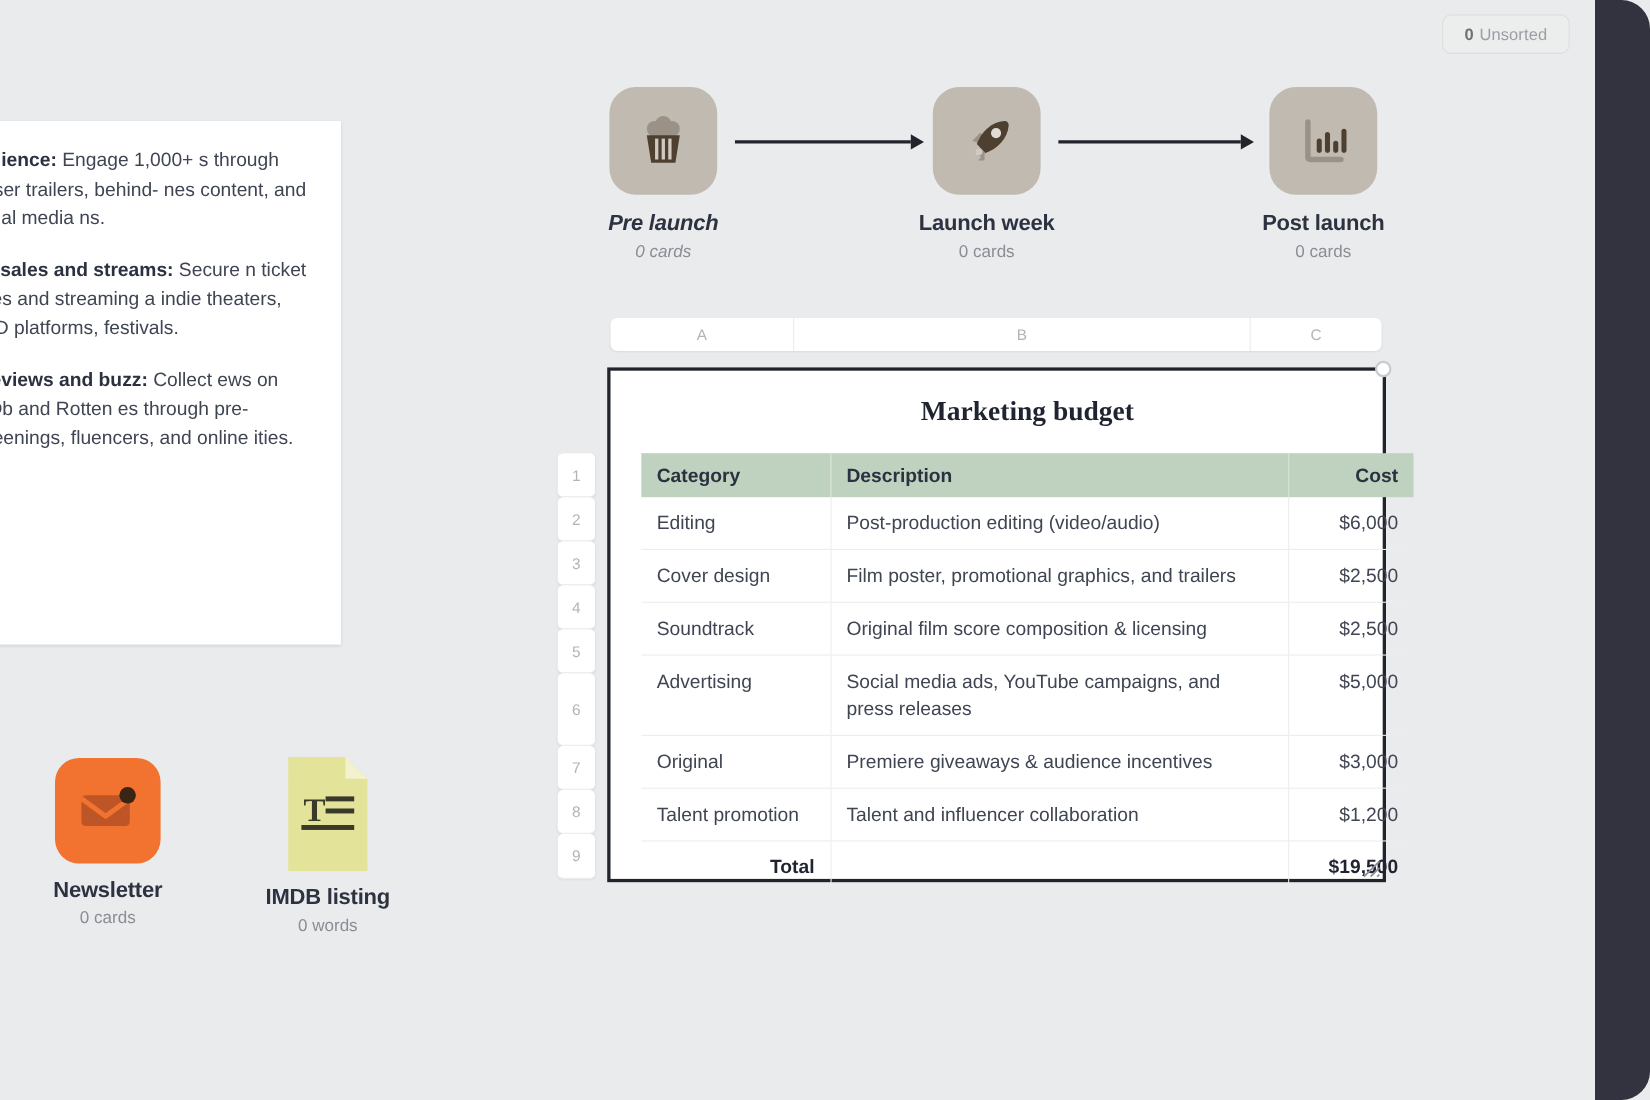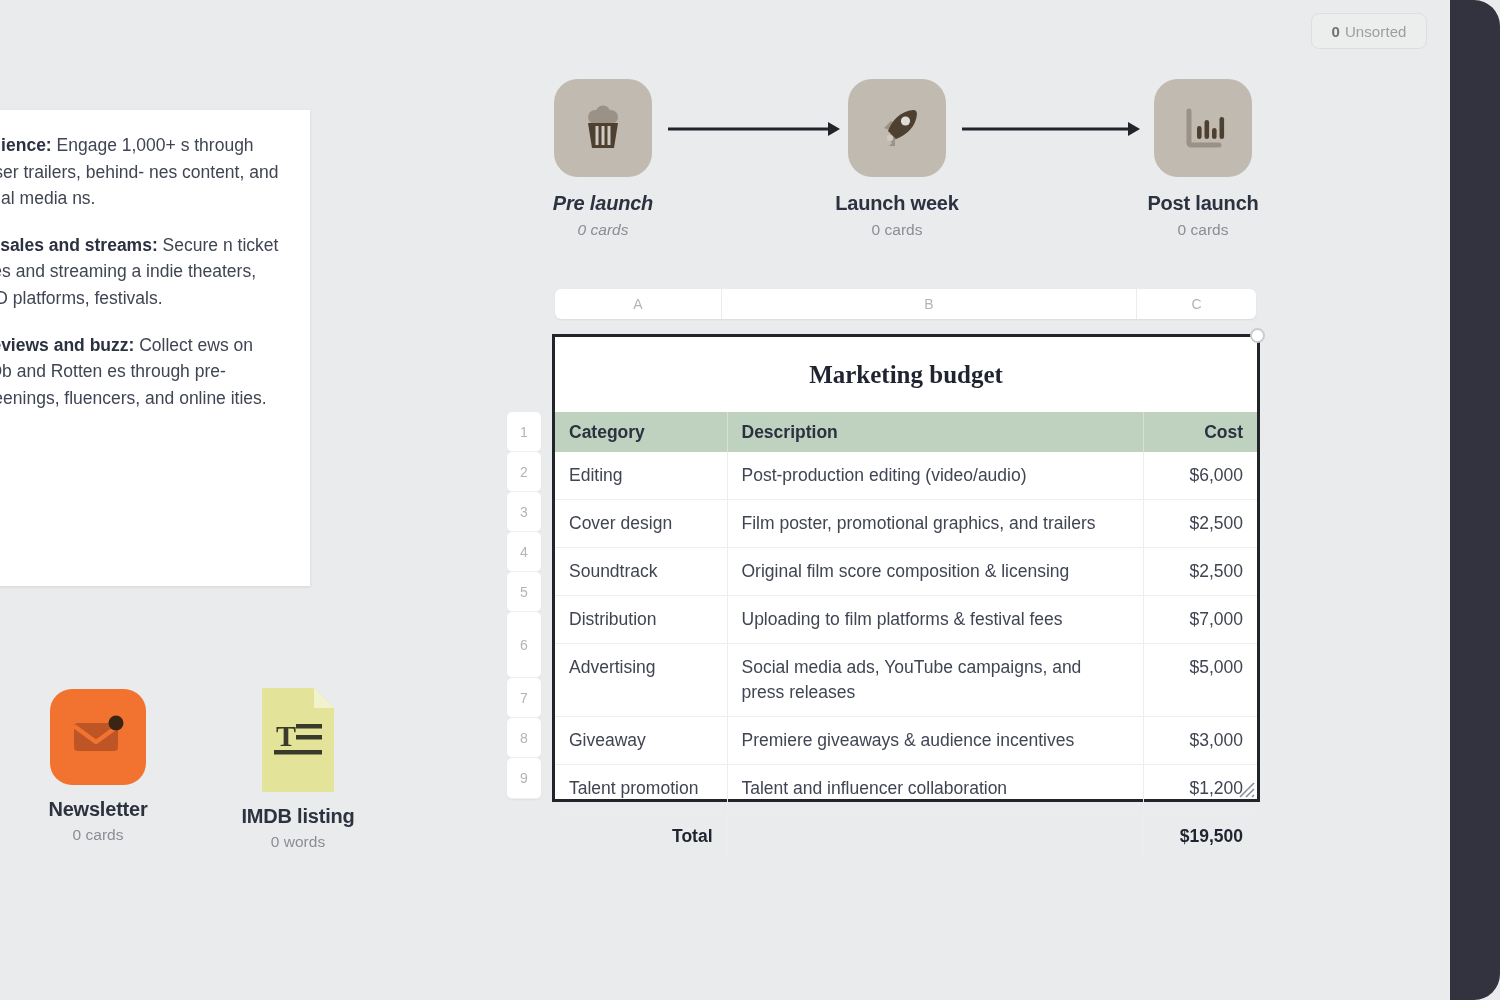--- a/index.html
+++ b/index.html
@@ -144,20 +144,21 @@
     position: absolute;
     left: 1237px; top: 780px;
     width: 18px; height: 18px;
     z-index: 6;
   }
 
   table#budget {
     width: 100%;
     border-collapse: collapse;
     table-layout: fixed;
+    margin-left: 28px;
   }
   table#budget .c-a { width: 172px; }
   table#budget .c-b { width: 416px; }
   table#budget .c-c { width: 114px; }
 
   #sheet-title {
     height: 75px;
     text-align: center;
     vertical-align: middle;
     font-family: "Liberation Serif", serif;
@@ -337,31 +338,26 @@
           <td>Cover design</td>
           <td>Film poster, promotional graphics, and trailers</td>
           <td class="num">$2,500</td>
         </tr>
         <tr>
           <td>Soundtrack</td>
           <td>Original film score composition &amp; licensing</td>
           <td class="num">$2,500</td>
         </tr>
         <tr>
-          <td>Distribution</td>
-          <td>Uploading to film platforms &amp; festival fees</td>
-          <td class="num">$7,000</td>
-        </tr>
-        <tr>
           <td>Advertising</td>
           <td>Social media ads, YouTube campaigns, and press releases</td>
           <td class="num">$5,000</td>
         </tr>
         <tr>
-          <td>Giveaway</td>
+          <td>Original</td>
           <td>Premiere giveaways &amp; audience incentives</td>
           <td class="num">$3,000</td>
         </tr>
         <tr>
           <td>Talent promotion</td>
           <td>Talent and influencer collaboration</td>
           <td class="num">$1,200</td>
         </tr>
         <tr class="total">
           <td>Total</td>

